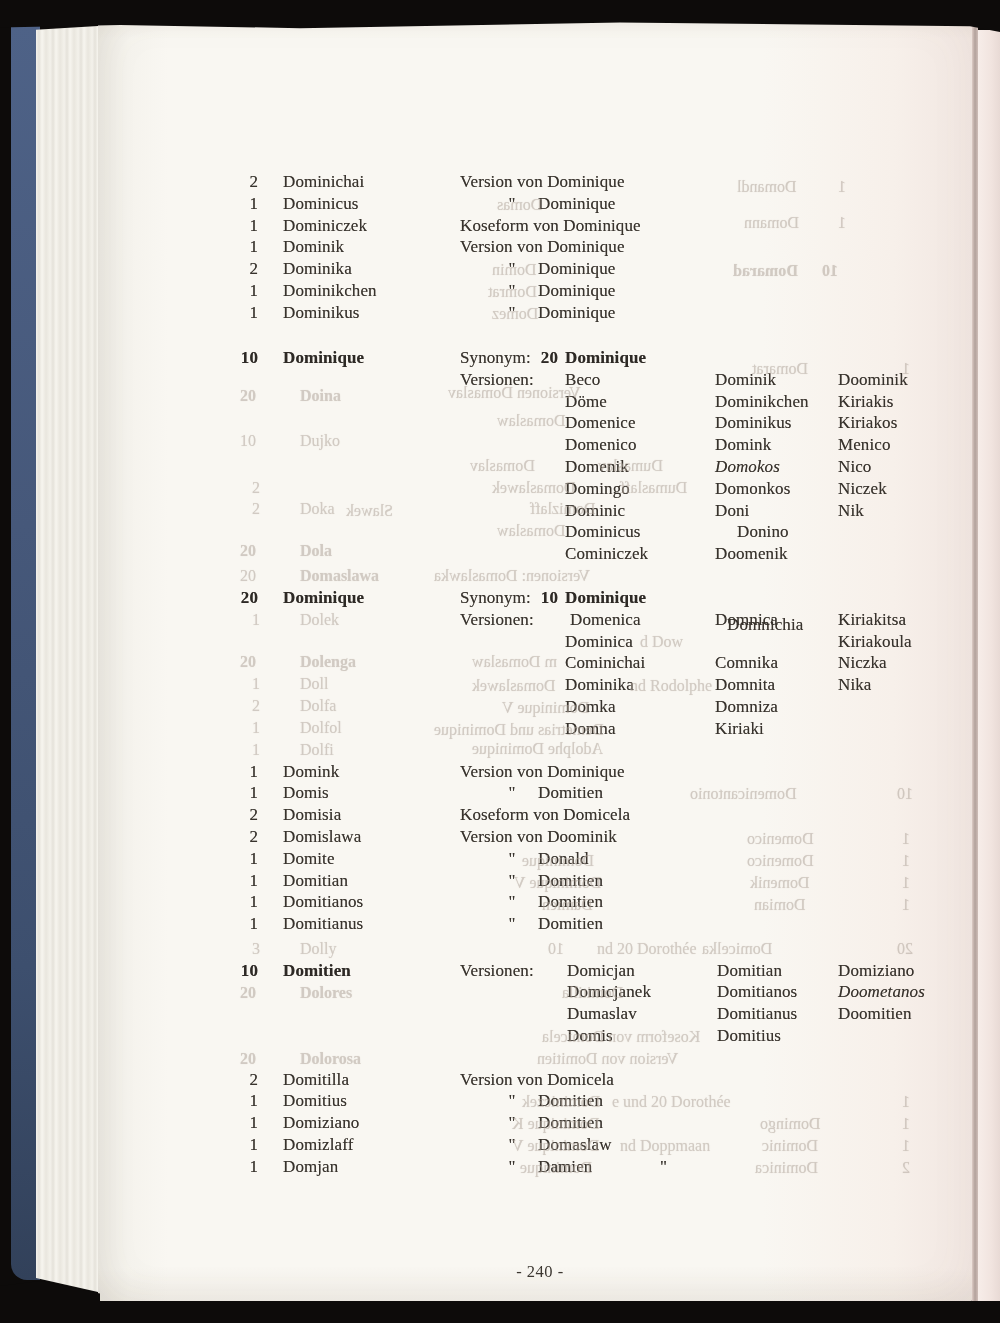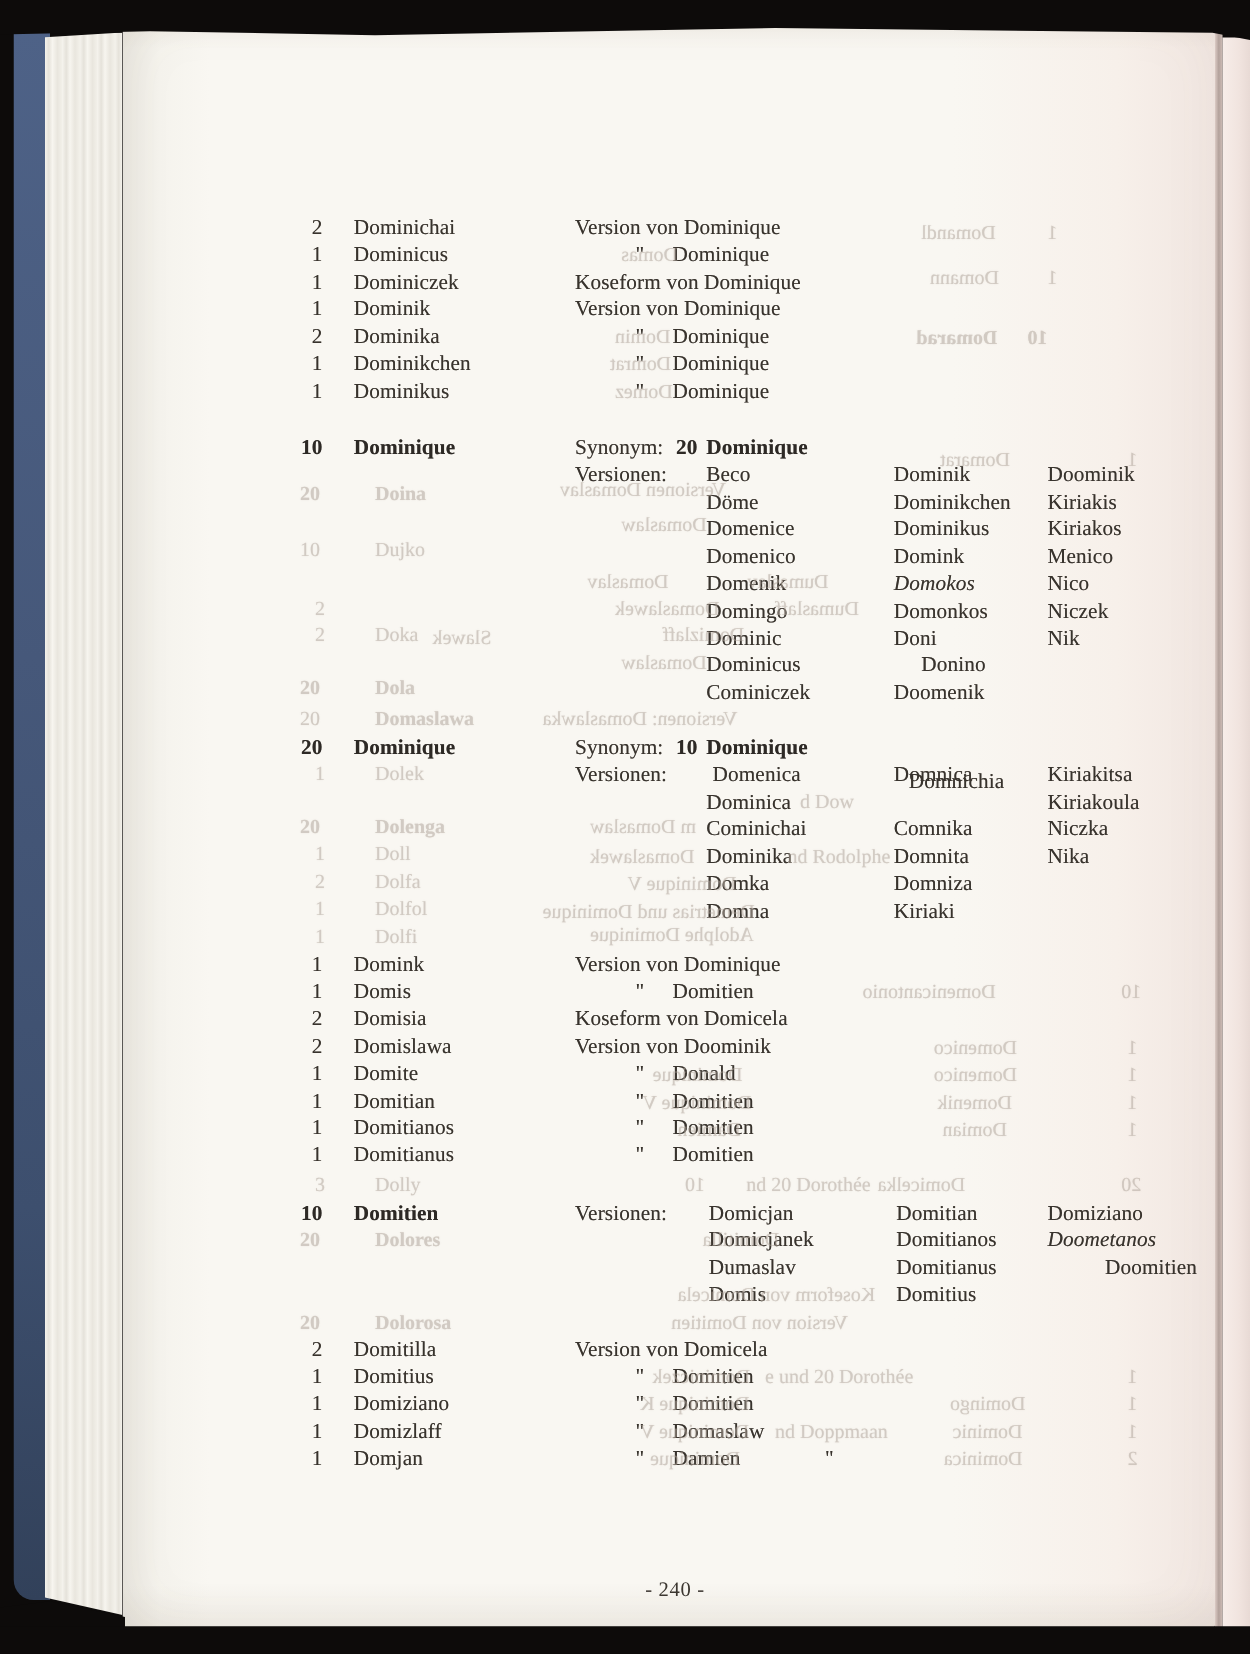--- a/index.html
+++ b/index.html
@@ -192,21 +192,21 @@
     <span class="t" style="left: 567px; top: 959.5px;">Domicjan</span>
     <span class="t" style="left: 567px; top: 981.3px;">Domicjanek</span>
     <span class="t" style="left: 567px; top: 1003.1px;">Dumaslav</span>
     <span class="t" style="left: 567px; top: 1024.9px;">Domis</span>
     <span class="t" style="left: 717px; top: 959.5px;">Domitian</span>
     <span class="t" style="left: 717px; top: 981.3px;">Domitianos</span>
     <span class="t" style="left: 717px; top: 1003.1px;">Domitianus</span>
     <span class="t" style="left: 717px; top: 1024.9px;">Domitius</span>
     <span class="t" style="left: 838px; top: 959.5px;">Domiziano</span>
     <span class="t" style="left: 838px; top: 981.3px; font-style: italic;">Doometanos</span>
-    <span class="t" style="left: 884px; top: 1003.1px; text-align: right;">Doomitien</span>
+    <span class="t" style="left: 838px; top: 1003.1px; text-align: right;">Doomitien</span>
     <span class="t" style="left: 214px; top: 1068.5px; width: 44px; display: inline-block; text-align: right;">2</span>
     <span class="t" style="left: 283px; top: 1068.5px;">Domitilla</span>
     <span class="t" style="left: 460px; top: 1068.5px;">Version von Domicela</span>
     <span class="t" style="left: 214px; top: 1090.3px; width: 44px; display: inline-block; text-align: right;">1</span>
     <span class="t" style="left: 283px; top: 1090.3px;">Domitius</span>
     <span class="t" style="left: 505px; top: 1090.3px; width: 14px; display: inline-block; text-align: center;">"</span>
     <span class="t" style="left: 538px; top: 1090.3px;">Domitien</span>
     <span class="t" style="left: 214px; top: 1112.1px; width: 44px; display: inline-block; text-align: right;">1</span>
     <span class="t" style="left: 283px; top: 1112.1px;">Domiziano</span>
     <span class="t" style="left: 505px; top: 1112.1px; width: 14px; display: inline-block; text-align: center;">"</span>

